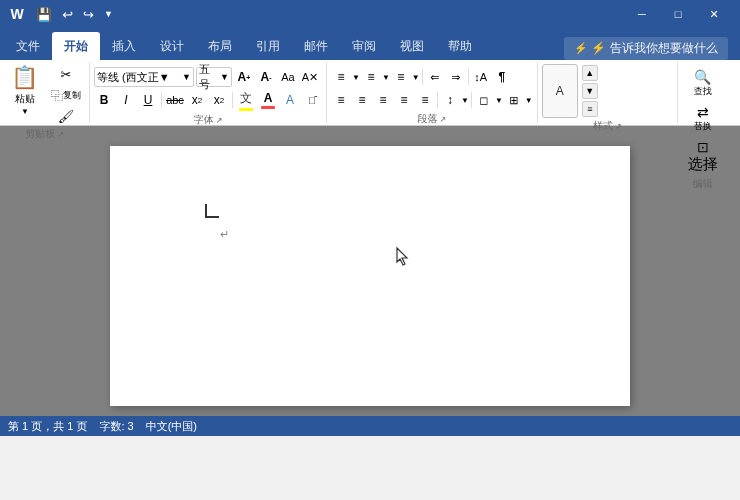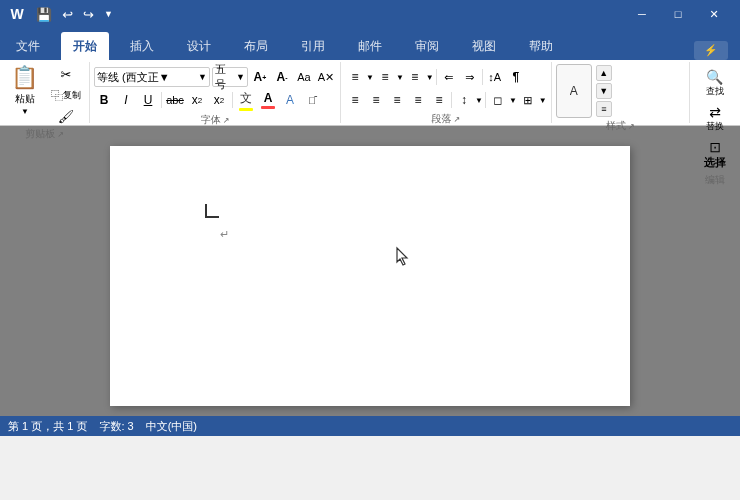--- a/index.html
+++ b/index.html
@@ -23,21 +23,20 @@
     .window-controls { display: flex; margin-left: auto; }
     .win-ctrl { width: 36px; height: 28px; display: flex; align-items: center; justify-content: center; color: white; font-size: 11px; cursor: pointer; }
 
     
     .ribbon-tabs {
       background: #2b579a;
       height: 32px;
       display: flex;
       align-items: flex-end;
       padding-left: 4px;
-      gap: 9px;
     }
     .ribbon-tab {
       padding: 6px 12px;
       color: rgba(255,255,255,0.85);
       font-size: 12px;
       cursor: pointer;
       border-radius: 3px 3px 0 0;
       height: 28px;
       display: flex;
       align-items: center;
@@ -136,21 +135,21 @@
     }
     .font-row { display: flex; align-items: center; gap: 2px; margin-bottom: 1px; }
     .font-select {
       border: 1px solid #ccc;
       background: white;
       font-size: 11px;
       height: 20px;
       padding: 0 2px;
       cursor: pointer;
       border-radius: 2px;
-      width: 116px;
+      width: 100px;
       display: flex;
       align-items: center;
       justify-content: space-between;
     }
     .font-size-select {
       border: 1px solid #ccc;
       background: white;
       font-size: 11px;
       height: 20px;
       padding: 0 2px;
@@ -312,20 +311,21 @@
   <div class="ribbon-tab">布局</div>
   <div class="ribbon-tab">引用</div>
   <div class="ribbon-tab">邮件</div>
   <div class="ribbon-tab">审阅</div>
   <div class="ribbon-tab">视图</div>
   <div class="ribbon-tab">帮助</div>
   <div style="flex:1;"></div>
   <div class="ribbon-tab-help">
     <span class="ask-text">
       <span style="font-size:11px;">⚡</span>
+      <span>⚡ 告诉我你想要做什么</span>
     </span>
   </div>
 </div>
 
 <div class="ribbon-toolbar">
 
   <div class="ribbon-group clipboard-group" style="min-width:90px;">
     <div class="ribbon-group-content">
 
       <div class="paste-big">
@@ -471,21 +471,21 @@
       <div class="rb-btn-sm" style="flex-direction:column;align-items:center;height:auto;padding:2px;">
         <span style="font-size:14px;">🔍</span>
         <span style="font-size:9px;">查找</span>
       </div>
       <div class="rb-btn-sm" style="flex-direction:column;align-items:center;height:auto;padding:2px;">
         <span style="font-size:14px;">⇄</span>
         <span style="font-size:9px;">替换</span>
       </div>
       <div class="rb-btn-sm" style="flex-direction:column;align-items:center;height:auto;padding:2px;">
         <span style="font-size:14px;">⊡</span>
-        <span style="font-size:11px;font-weight:bold;">选择</span>
+        <span style="font-size:15px;">选择</span>
       </div>
     </div>
     <div class="ribbon-group-label">
       <span>编辑</span>
     </div>
   </div>
 
 </div>
 
 <div class="doc-area" style="background:#808080;flex:1;display:flex;justify-content:center;padding:20px;height:290px;overflow:hidden;">

